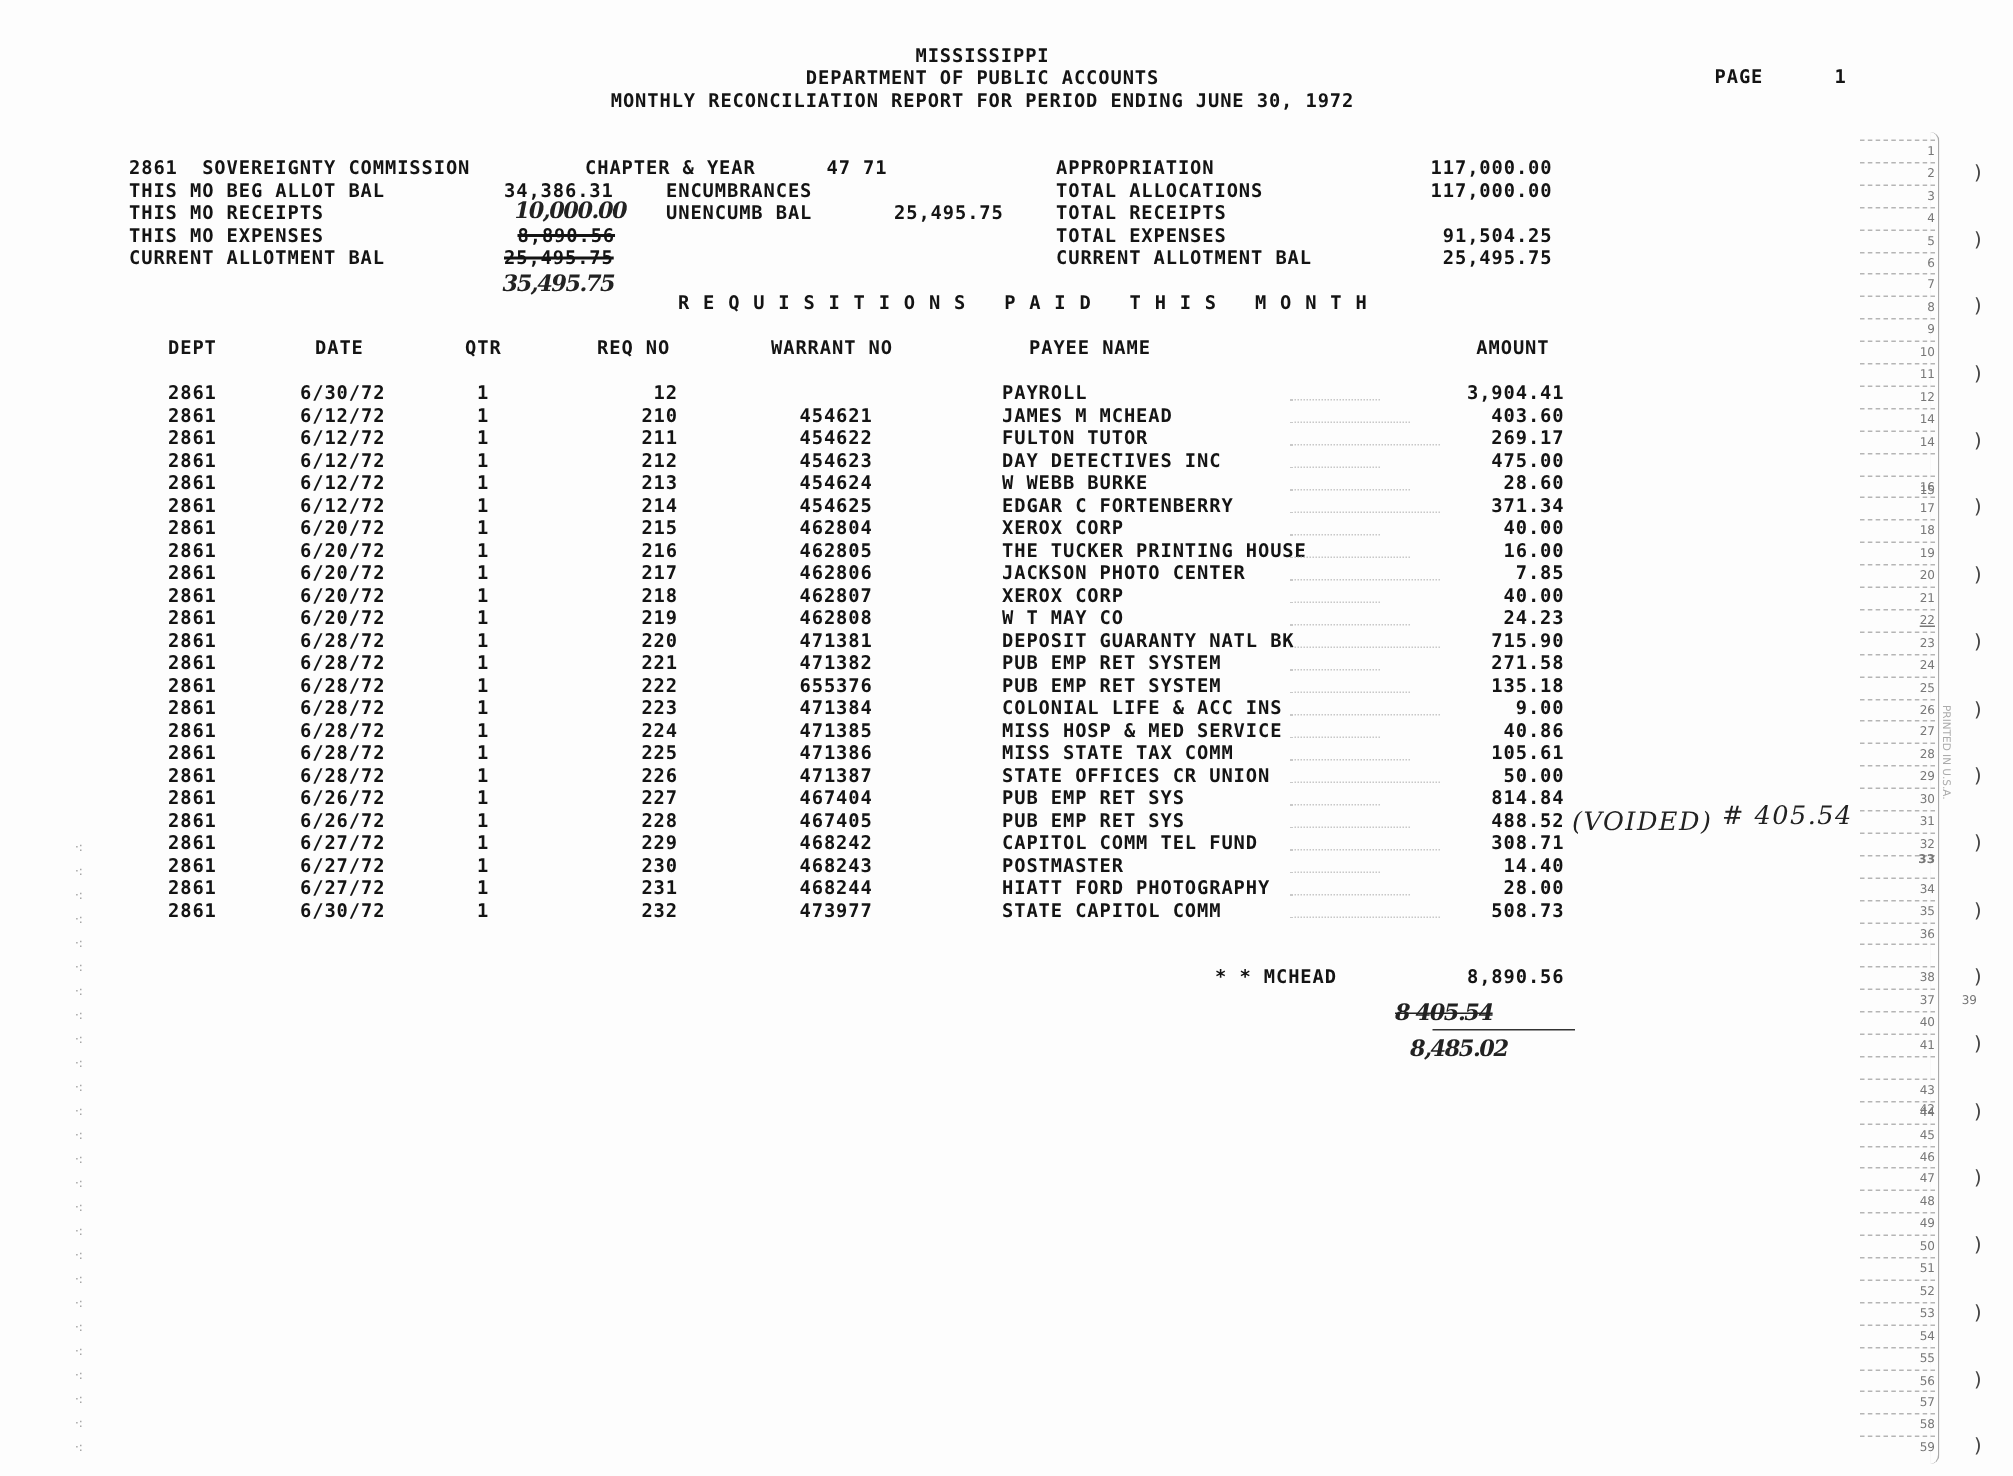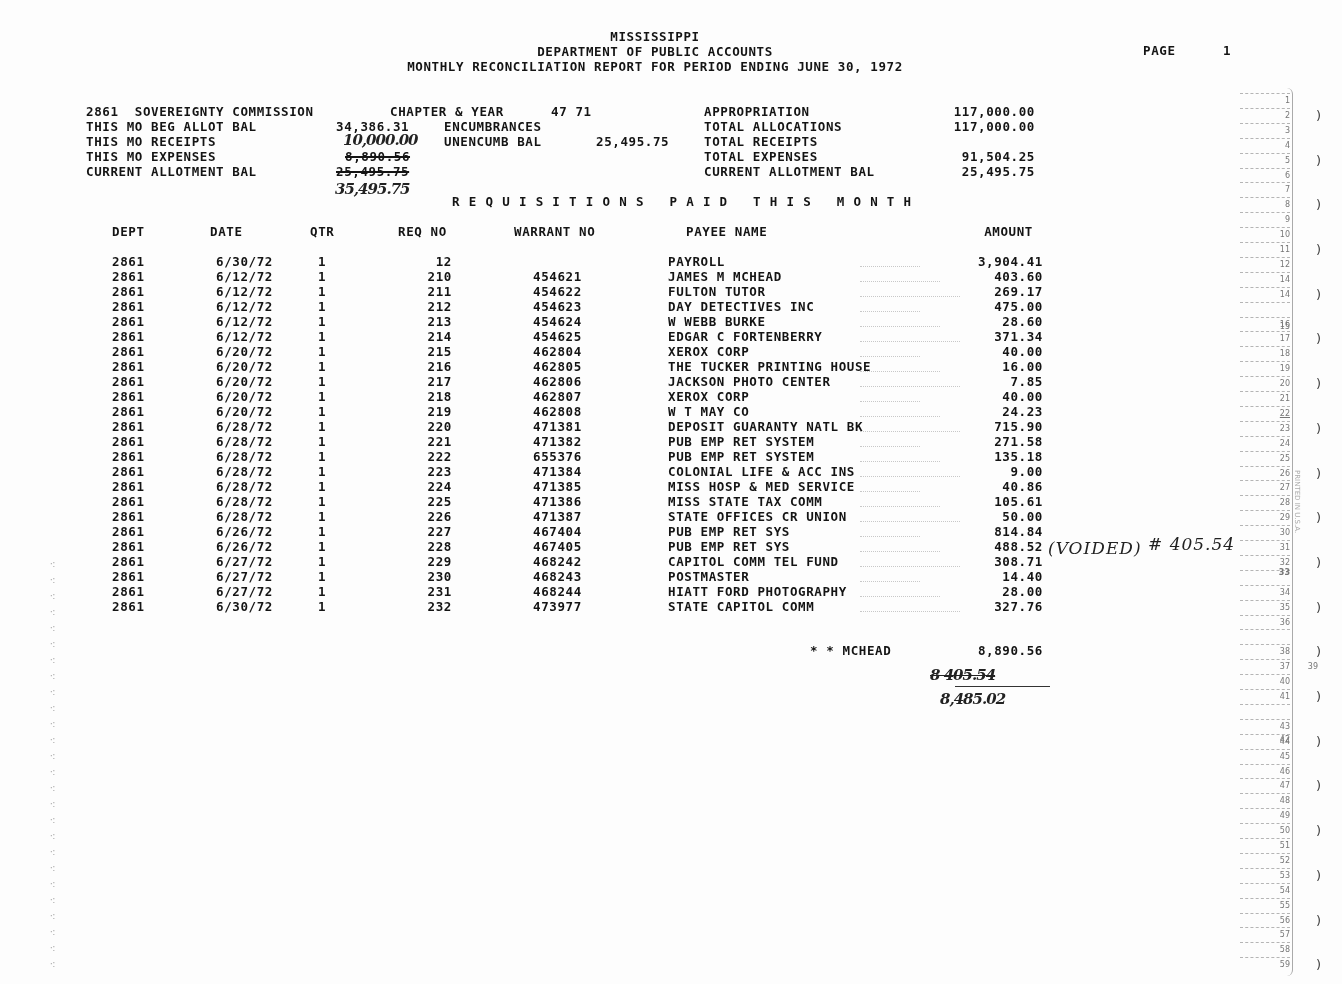--- a/index.html
+++ b/index.html
@@ -10,21 +10,21 @@
   .center { text-align: center; }
   .right { text-align: right; }
   .hdr-title { left: 0; width: 1310px; }
   .strike { text-decoration: line-through; text-decoration-thickness: 1.5px; }
   .scribble { font-family: "DejaVu Serif", serif; font-style: italic; font-weight: bold; font-size: 15px; color: #222; letter-spacing: -1px; }
   .hand { font-family: "DejaVu Serif", serif; font-style: italic; font-size: 17px; color: #222; letter-spacing: 1px; }
   .spaced { letter-spacing: 9.2px; }
   .row { position: absolute; left: 0; height: 15px; width: 1100px; }
   .row span { position: absolute; top: 0; }
   .c-dept { left: 112px; }
-  .c-date { left: 216px; }
+  .c-date { left: 200px; }
   .c-qtr  { left: 318px; }
   .c-req  { left: 395px; width: 57px; text-align: right; }
   .c-war  { left: 533px; }
   .c-payee{ left: 668px; }
   .c-amt  { left: 930px; width: 113px; text-align: right; }
   .dots { position: absolute; height: 1px; border-top: 1px dotted #c8c8c8; }
   .margin-num { position: absolute; left: 1276px; width: 14px; text-align: right; font-family: "DejaVu Sans", sans-serif; font-size: 8px; color: #777; line-height: 9px; }
   .margin-line { position: absolute; left: 1240px; width: 50px; border-bottom: 1px dashed #b5b5b5; height: 1px; }
   .paren { position: absolute; left: 1316px; font-family: "DejaVu Sans", sans-serif; font-size: 13px; color: #444; }
   .left-mark { position: absolute; font-family: "DejaVu Sans", sans-serif; font-size: 8px; color: #999; }
@@ -125,21 +125,21 @@
     <div class="row mono" style="top: 524px;"><span class="c-dept">2861</span><span class="c-date">6/26/72</span><span class="c-qtr">1</span><span class="c-req">227</span><span class="c-war">467404</span><span class="c-payee">PUB EMP RET SYS</span><span class="c-amt">814.84</span></div>
     <div class="dots" style="top: 536px; left: 860px; width: 60px;"></div>
     <div class="row mono" style="top: 539px;"><span class="c-dept">2861</span><span class="c-date">6/26/72</span><span class="c-qtr">1</span><span class="c-req">228</span><span class="c-war">467405</span><span class="c-payee">PUB EMP RET SYS</span><span class="c-amt">488.52</span></div>
     <div class="dots" style="top: 551px; left: 860px; width: 80px;"></div>
     <div class="row mono" style="top: 554px;"><span class="c-dept">2861</span><span class="c-date">6/27/72</span><span class="c-qtr">1</span><span class="c-req">229</span><span class="c-war">468242</span><span class="c-payee">CAPITOL COMM TEL FUND</span><span class="c-amt">308.71</span></div>
     <div class="dots" style="top: 566px; left: 860px; width: 100px;"></div>
     <div class="row mono" style="top: 569px;"><span class="c-dept">2861</span><span class="c-date">6/27/72</span><span class="c-qtr">1</span><span class="c-req">230</span><span class="c-war">468243</span><span class="c-payee">POSTMASTER</span><span class="c-amt">14.40</span></div>
     <div class="dots" style="top: 581px; left: 860px; width: 60px;"></div>
     <div class="row mono" style="top: 584px;"><span class="c-dept">2861</span><span class="c-date">6/27/72</span><span class="c-qtr">1</span><span class="c-req">231</span><span class="c-war">468244</span><span class="c-payee">HIATT FORD PHOTOGRAPHY</span><span class="c-amt">28.00</span></div>
     <div class="dots" style="top: 596px; left: 860px; width: 80px;"></div>
-    <div class="row mono" style="top: 599px;"><span class="c-dept">2861</span><span class="c-date">6/30/72</span><span class="c-qtr">1</span><span class="c-req">232</span><span class="c-war">473977</span><span class="c-payee">STATE CAPITOL COMM</span><span class="c-amt">327.76</span></div>
+    <div class="row mono" style="top: 599px;"><span class="c-dept">2861</span><span class="c-date">6/30/72</span><span class="c-qtr">1</span><span class="c-req">232</span><span class="c-war">473977</span><span class="c-payee">STATE CAPITOL COMM</span><span class="c-amt">508.73</span></div>
     <div class="dots" style="top: 611px; left: 860px; width: 100px;"></div>
   </div>
 
 <div class="abs hand" style="top:538px; left:1048px;">(VOIDED)</div>
 <div class="abs hand" style="top:534px; left:1148px;"># 405.54</div>
 
 <div class="abs mono" style="top:643px; left:810px;">* * MCHEAD</div>
 <div class="abs mono right" style="top:643px; left:930px; width:113px;">8,890.56</div>
 <div class="abs scribble" style="top:666px; left:930px; text-decoration: line-through;">8   405.54</div>
 <div class="abs" style="top:686px; left:955px; width:95px; border-top:1.5px solid #333;"></div>

